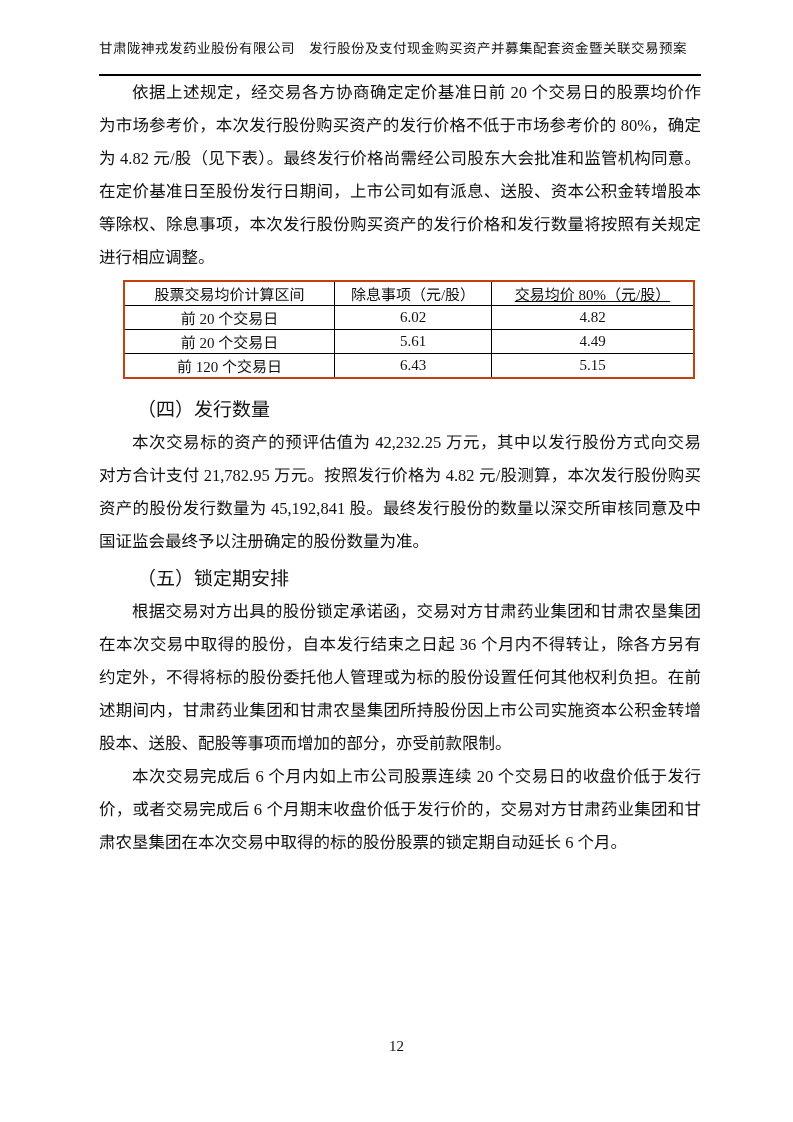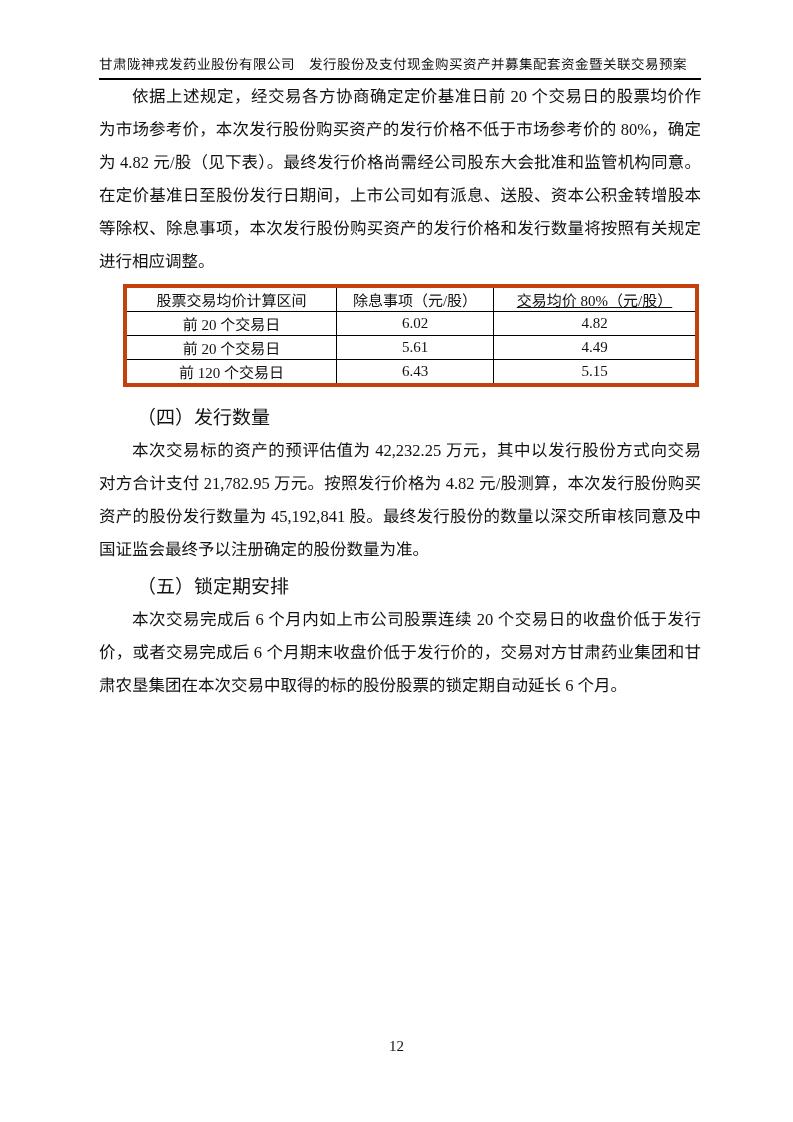--- a/index.html
+++ b/index.html
@@ -9,25 +9,25 @@
     background:#ffffff;
     color:#111;
     font-family:"Liberation Serif","DejaVu Serif",serif;
     overflow:hidden;
   }
   .content{
     position:absolute;left:99px;top:0;width:602px;
   }
   .doc-header{
     display:block;
-    margin-top:56px;
+    margin-top:40px;
     font-size:13.5px;
     line-height:18px;
     letter-spacing:0.5px;
-    padding-bottom:4px;
+    padding-bottom:16px;
     border-bottom:2px solid #000;
     white-space:nowrap;
   }
   p.body-para{
     margin:0;
     font-size:16.5px;
     line-height:33px;
     text-align:justify;
     text-justify:inter-ideograph;
   }
@@ -43,21 +43,21 @@
   }
   .h4{margin-top:14px;}
   .h5{margin-top:4px;}
   .p3{margin-top:5px;}
   .p4{margin-top:8px;}
   .p5{margin-top:10px;}
   table.price-table{
     margin:6px 0 0 24px;
     width:554px;
     border-collapse:collapse;
-    border:4px solid #c2410c;
+    border:2px solid #c2410c;
     table-layout:fixed;
   }
   table.price-table td,table.price-table th{
     border:1px solid #000;
     font-size:15px;
     font-weight:normal;
     text-align:center;
     vertical-align:middle;
     height:23px;
     padding:0 2px;
@@ -109,19 +109,20 @@
         </tr>
       </tbody>
     </table>
 
     <h3 class="h-sec h4">（四）发行数量</h3>
 
     <p class="body-para indent p3">本次交易标的资产的预评估值为 42,232.25 万元，其中以发行股份方式向交易对方合计支付 21,782.95 万元。按照发行价格为 4.82 元/股测算，本次发行股份购买资产的股份发行数量为 45,192,841 股。最终发行股份的数量以深交所审核同意及中国证监会最终予以注册确定的股份数量为准。</p>
 
     <h3 class="h-sec h5">（五）锁定期安排</h3>
 
+    <p class="body-para indent p4">根据交易对方出具的股份锁定承诺函，交易对方甘肃药业集团和甘肃农垦集团在本次交易中取得的股份，自本发行结束之日起 36 个月内不得转让，除各方另有约定外，不得将标的股份委托他人管理或为标的股份设置任何其他权利负担。在前述期间内，甘肃药业集团和甘肃农垦集团所持股份因上市公司实施资本公积金转增股本、送股、配股等事项而增加的部分，亦受前款限制。</p>
 
     <p class="body-para indent p5">本次交易完成后 6 个月内如上市公司股票连续 20 个交易日的收盘价低于发行价，或者交易完成后 6 个月期末收盘价低于发行价的，交易对方甘肃药业集团和甘肃农垦集团在本次交易中取得的标的股份股票的锁定期自动延长 6 个月。</p>
 
   </div>
 
   <div class="page-number">12</div>
 </div>
 
 </body></html>

